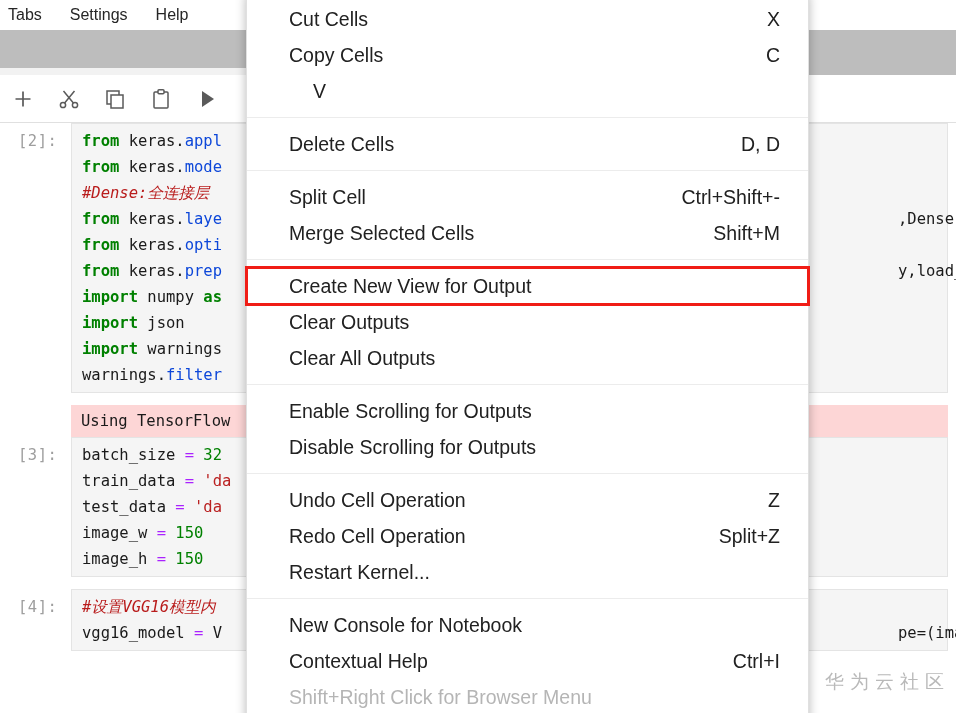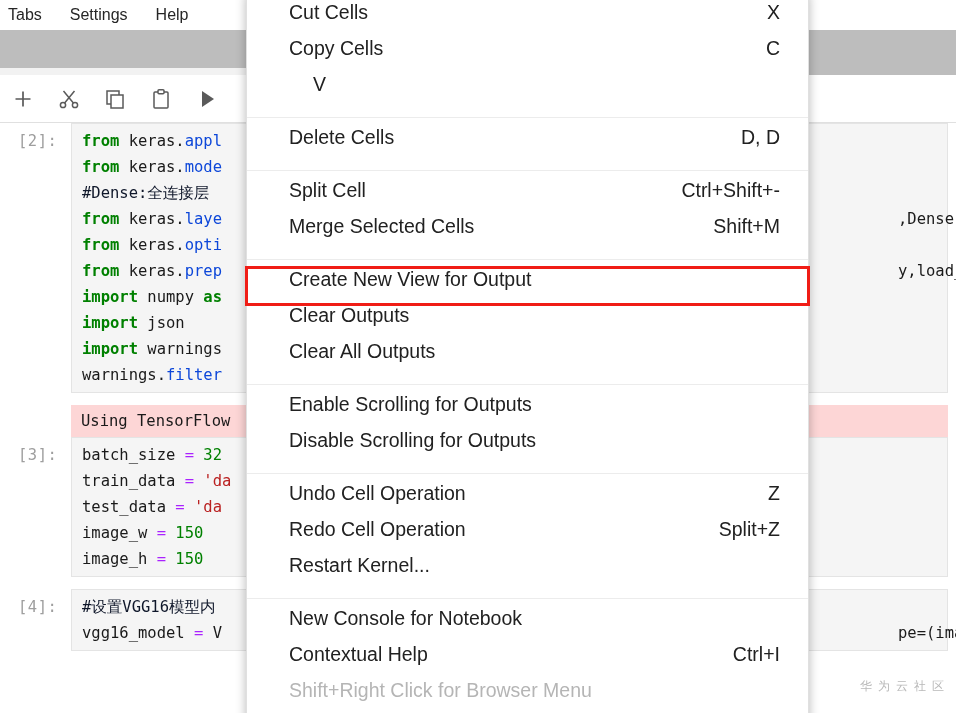--- a/index.html
+++ b/index.html
@@ -69,51 +69,51 @@
   .input-area{
     margin-left:71px;margin-right:8px;background:#f5f5f5;
     border:1px solid #e4e4e4;padding:4px 0 4px 10px;
   }
   .code{
     font-family:"DejaVu Sans Mono","Liberation Mono",monospace;
     font-size:15.5px;line-height:26px;white-space:pre;color:#1a1a1a;
   }
   .k{color:#008000;font-weight:bold;}   
   .mod{color:#0d47d9;}                  
-  .cm{color:#0f172a;} 
+  .cm{color:#b91c1c;font-style:italic;} 
   .num{color:#008000;}                  
   .op{color:#aa22ff;}                   
   .str{color:#ba2121;}                  
 
   .out-stderr{
     margin-left:71px;margin-right:8px;background:#fdd6d6;
     font-family:"DejaVu Sans Mono","Liberation Mono",monospace;
     font-size:15.5px;line-height:26px;white-space:pre;color:#1a1a1a;
     padding:3px 0 3px 10px;
   }
 
   
   #watermark{
     position:absolute;right:6px;bottom:18px;
-    font-size:12px;color:#b9b9b9;letter-spacing:6px;
+    font-size:19px;color:#b9b9b9;letter-spacing:6px;
     font-family:"DejaVu Sans",sans-serif;
     pointer-events:none;
   }
 
   
   #ctxmenu{
     position:absolute;left:246px;top:-8px;width:561px;
     background:#ffffff;
     border:1px solid #e0e0e0;
     box-shadow:0 2px 10px rgba(0,0,0,.28);
     padding:8px 0 10px 0;
     z-index:50;
   }
   .mi{
-    position:relative;height:36px;display:flex;
+    position:relative;height:36px;display:flex;align-items:center;
     padding:0 28px 0 42px;font-size:19.5px;color:#212121;
     white-space:nowrap;
     gap:12px;
   }
   .mi .mi-label{flex:1;}
   .mi .mi-short{color:#212121;font-size:19.5px;padding-left:24px;}
   .mi.disabled,.mi.disabled .mi-label{color:#b5b5b5;}
   .sep{height:1px;background:#ececec;margin:8px 0;}
   .mi.highlighted{
     outline:3px solid #f01d16;outline-offset:-1px;

